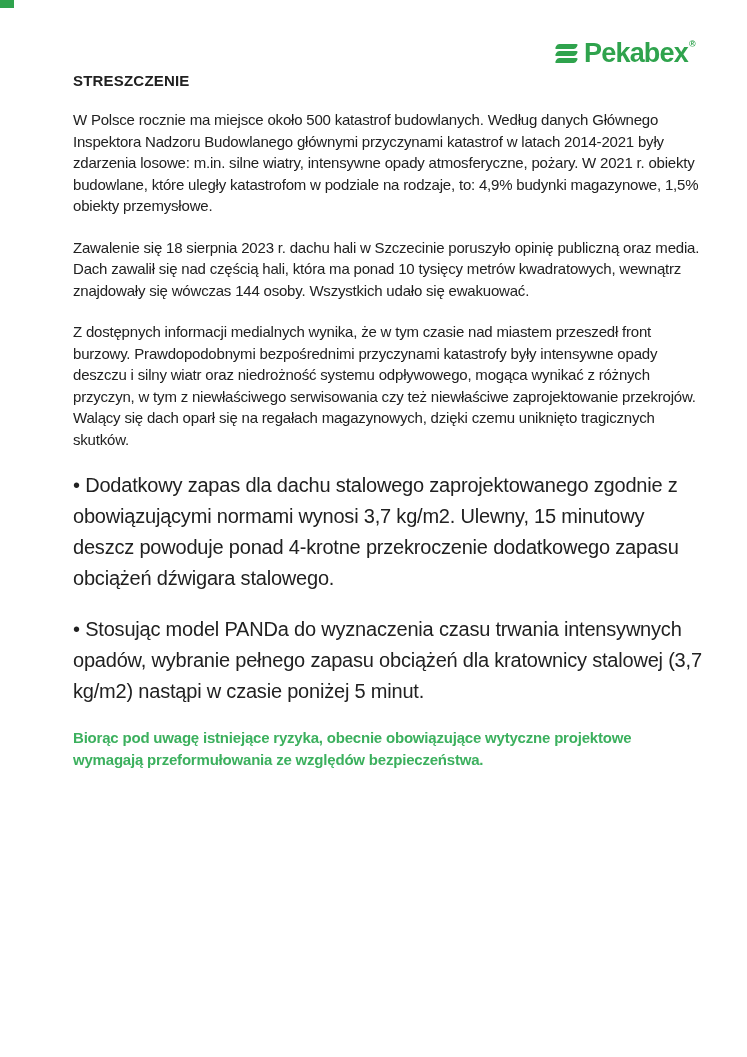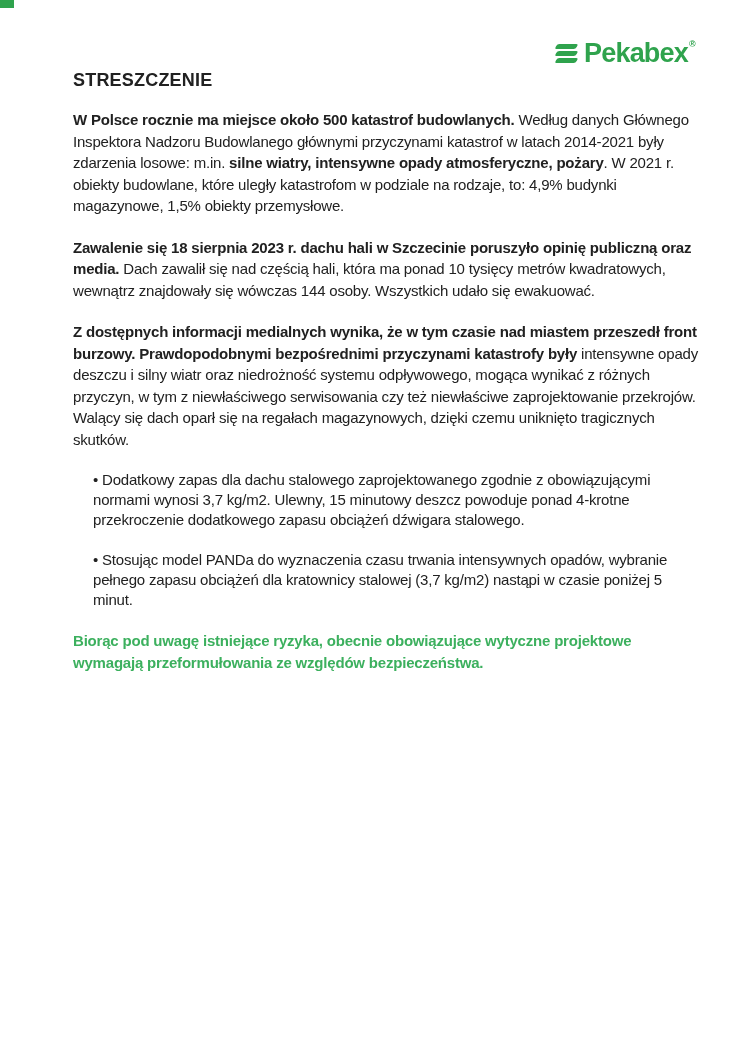--- a/index.html
+++ b/index.html
@@ -11,25 +11,25 @@
   .corner-accent{position:absolute;left:0;top:0;width:14px;height:8px;background:var(--brand-green);}
   .bottom-accent{position:absolute;left:56px;top:1038px;width:637px;height:8px;background:var(--brand-green);}
 
   .logo{position:absolute;left:556px;top:40px;display:flex;align-items:center;}
   .logo-bars{display:flex;flex-direction:column;gap:2.4px;margin-right:7px;}
   .logo-bars i{display:block;width:21px;height:4.8px;background:var(--brand-green);border-radius:2px;transform:skewX(-28deg);}
   .logo-text{font-size:27px;font-weight:700;color:var(--brand-green);letter-spacing:-0.8px;line-height:1;}
   .logo-reg{font-size:9px;font-weight:700;color:var(--brand-green);position:relative;top:-10px;margin-left:1px;}
 
   .content{position:absolute;left:73px;top:72px;width:632px;}
-  .doc-heading{font-size:18px;font-weight:700;margin:0 0 4px 0;letter-spacing:0.2px;line-height:17px;}
+  .doc-heading{font-size:15px;font-weight:700;margin:0 0 4px 0;letter-spacing:0.2px;line-height:17px;}
   .para{font-size:15px;line-height:21.5px;letter-spacing:-0.2px;margin-top:20px;}
-  .para .seg-bold{font-weight:700;}
+  .para .seg-bold{font-weight:400;}
   .para.highlight .seg{color:var(--highlight-green);font-weight:700;}
-  .bullet-item{font-size:15px;line-height:20px;margin-left:20px;}
+  .bullet-item{font-size:20px;line-height:31px;}
 
   .qr{position:absolute;left:556px;top:862px;width:130px;height:130px;}
   .qr svg{display:block;}
 
   .footer{position:absolute;left:73px;top:944px;font-size:16px;line-height:25px;letter-spacing:-0.2px;color:#212121;}
   .footer-url{color:#212121;cursor:pointer;}
 </style>
 </head>
 <body>
 

